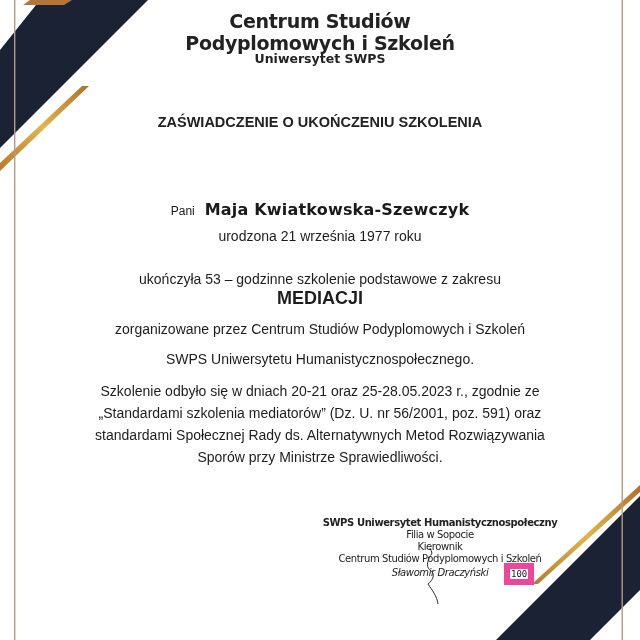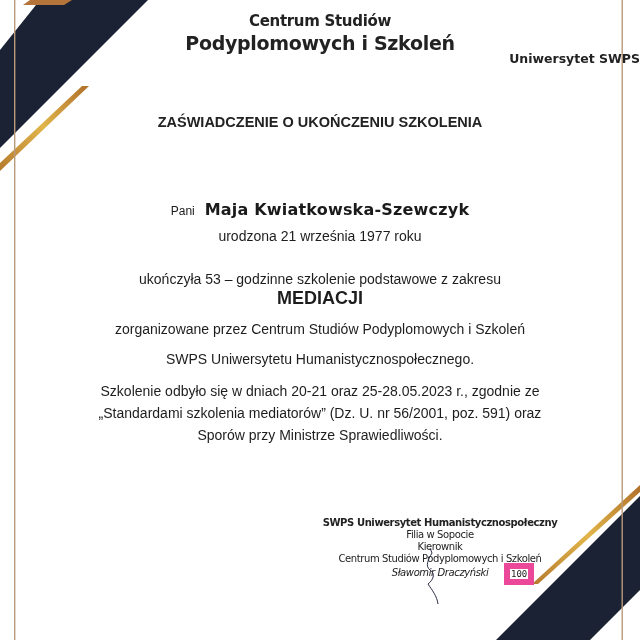--- a/index.html
+++ b/index.html
@@ -1,21 +1,21 @@
 <!DOCTYPE html>
 <html><head>
   <meta charset="utf-8">
   <style>
     html, body { margin: 0; padding: 0; }
     body { width: 640px; height: 640px; overflow: hidden; background: #ffffff; position: relative; font-family: "Liberation Sans", sans-serif; color: #1a1a1a; }
     .deco { position: absolute; left: 0; top: 0; width: 640px; height: 640px; pointer-events: none; }
     .center { position: absolute; left: 0; width: 640px; text-align: center; }
-    .hdr1 { top: 10px; font-weight: bold; font-size: 15px; line-height: 22px; color: #222; font-family: "DejaVu Sans", sans-serif; letter-spacing: -0.3px; }
+    .hdr1 { top: 10px; font-weight: bold; font-size: 19px; line-height: 22px; color: #222; font-family: "DejaVu Sans", sans-serif; letter-spacing: -0.3px; }
     .hdr2 { top: 32px; font-weight: bold; font-size: 19px; line-height: 22px; color: #222; font-family: "DejaVu Sans", sans-serif; letter-spacing: -0.3px; }
-    .hdr3 { top: 52px; font-weight: bold; font-size: 12.5px; line-height: 14px; color: #222; font-family: "DejaVu Sans", sans-serif; text-align: right; }
+    .hdr3 { top: 52px; font-weight: bold; font-size: 12.5px; line-height: 14px; color: #222; font-family: "DejaVu Sans", sans-serif; }
     .title { top: 114px; font-weight: bold; font-size: 14.5px; color: #222; }
     .name-line { top: 196px; font-size: 21px; }
     .name-line .pani { font-size: 12px; margin-right: 4px; }
     .name-line .name { font-weight: bold; font-family: "DejaVu Sans", sans-serif; font-size: 16px; letter-spacing: 0.2px; }
     .body-line { font-size: 14px; color: #1d1d1d; }
     .l-born { top: 228px; }
     .l-completed { top: 259px; margin-top: 12px; }
     .l-subject { top: 288px; font-weight: bold; font-size: 18px; }
     .l-org1 { top: 321px; }
     .l-org2 { top: 351px; }
@@ -67,20 +67,21 @@
 
 <div class="center body-line l-born">urodzona 21 września 1977 roku</div>
 <div class="center body-line l-completed">ukończyła 53 – godzinne szkolenie podstawowe z zakresu</div>
 <div class="center body-line l-subject">MEDIACJI</div>
 <div class="center body-line l-org1">zorganizowane przez Centrum Studiów Podyplomowych i Szkoleń</div>
 <div class="center body-line l-org2">SWPS Uniwersytetu Humanistycznospołecznego.</div>
 
 <div class="center body-line para">
   <div>Szkolenie odbyło się w dniach 20-21 oraz 25-28.05.2023 r., zgodnie ze</div>
   <div>„Standardami szkolenia mediatorów” (Dz. U. nr 56/2001, poz. 591) oraz</div>
+  <div>standardami Społecznej Rady ds. Alternatywnych Metod Rozwiązywania</div>
   <div>Sporów przy Ministrze Sprawiedliwości.</div>
 </div>
 
 <div class="sig sig-org">SWPS Uniwersytet Humanistycznospołeczny</div>
 <div class="sig sig-branch">Filia w Sopocie</div>
 <div class="sig sig-role">Kierownik</div>
 <div class="sig sig-center">Centrum Studiów Podyplomowych i Szkoleń</div>
 <div class="sig sig-name">Sławomir Draczyński</div>
 <div class="stamp">100</div>
 

